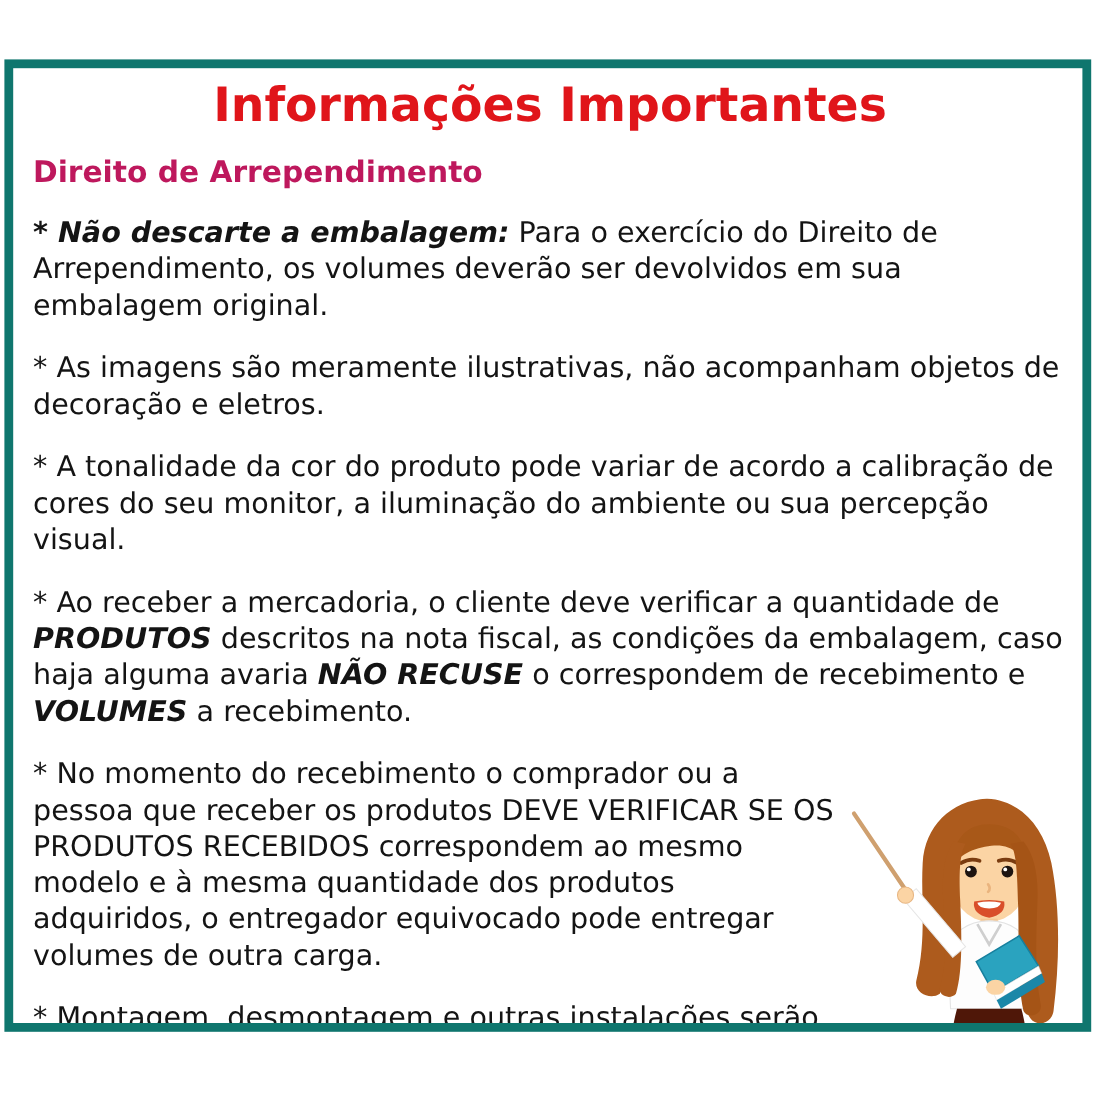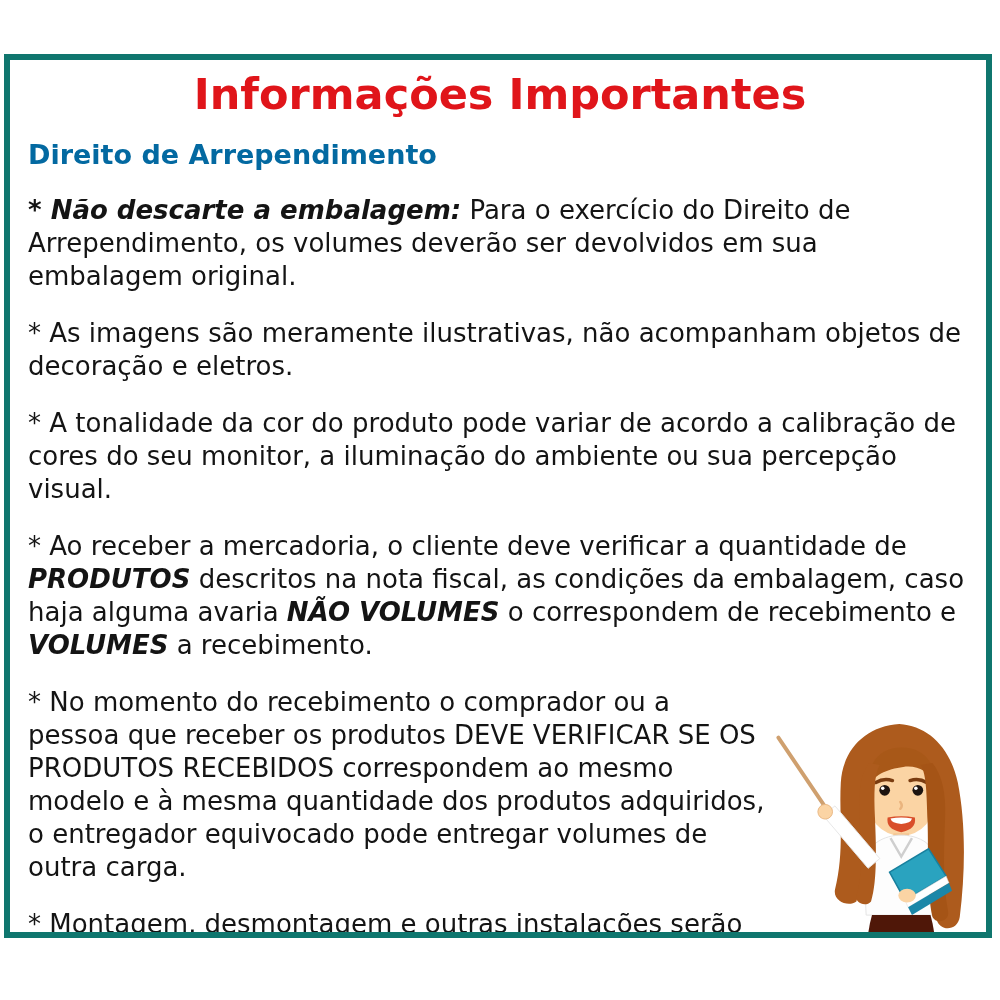--- a/index.html
+++ b/index.html
@@ -6,39 +6,39 @@
     margin: 0; padding: 0;
     width: 1000px; height: 1000px;
     background: #ffffff;
     font-family: "DejaVu Sans", "Liberation Sans", sans-serif;
   }
   .frame {
     position: absolute;
     left: 4px; top: 54px;
     width: 988px; height: 884px;
     box-sizing: border-box;
-    border: 6px solid #0f766e;
+    border: 8px solid #0f766e;
     background: #ffffff;
     padding: 6px 14px 0 18px;
     overflow: hidden;
   }
   .title {
     margin: 4px 0 0 0;
     text-align: center;
     font-size: 43px;
     line-height: 1.15;
     font-weight: bold;
     color: #e0151a;
     letter-spacing: 0px;
   }
   .heading {
     margin: 20px 0 0 0;
     font-size: 27px;
     font-weight: bold;
-    color: #0369a1;
+    color: #be185d;
   }
   .para {
     margin: 24px 0 0 0;
     font-size: 26px;
     line-height: 33px;
     color: #141414;
   }
   .b { font-weight: bold; font-style: italic; }
   .figure {
     float: right;
@@ -56,21 +56,21 @@
   <h1 class="title">Informações Importantes</h1>
 
   <div class="heading">Direito de Arrependimento</div>
 
   <p class="para"><span class="b">* Não descarte a embalagem:</span><span> Para o exercício do Direito de Arrependimento, os volumes deverão ser devolvidos em sua embalagem original.</span></p>
 
   <p class="para"><span>* As imagens são meramente ilustrativas, não acompanham objetos de decoração e eletros.</span></p>
 
   <p class="para"><span>* A tonalidade da cor do produto pode variar de acordo a calibração de cores do seu monitor, a iluminação do ambiente ou sua percepção visual.</span></p>
 
-  <p class="para"><span>* Ao receber a mercadoria, o cliente deve verificar a quantidade de </span><span class="b">PRODUTOS</span><span> descritos na nota fiscal, as condições da embalagem, caso haja alguma avaria </span><span class="b">NÃO VOLUMES</span><span> o correspondem de recebimento e </span><span class="b">VOLUMES</span><span> a recebimento.</span></p>
+  <p class="para"><span>* Ao receber a mercadoria, o cliente deve verificar a quantidade de </span><span class="b">PRODUTOS</span><span> descritos na nota fiscal, as condições da embalagem, caso haja alguma avaria </span><span class="b">NÃO RECUSE</span><span> o correspondem de recebimento e </span><span class="b">VOLUMES</span><span> a recebimento.</span></p>
 
   <div class="figure">
     <svg width="200" height="312" viewBox="0 0 200 320" xmlns="http://www.w3.org/2000/svg">
 
       <ellipse cx="120" cy="307" rx="58" ry="8" fill="#eaeaea"></ellipse>
 
       <path fill="#ad5b1d" d="M128,0
         C94,2 70,26 68,60
         C66,95 72,130 62,170
         C60,182 76,188 84,182

